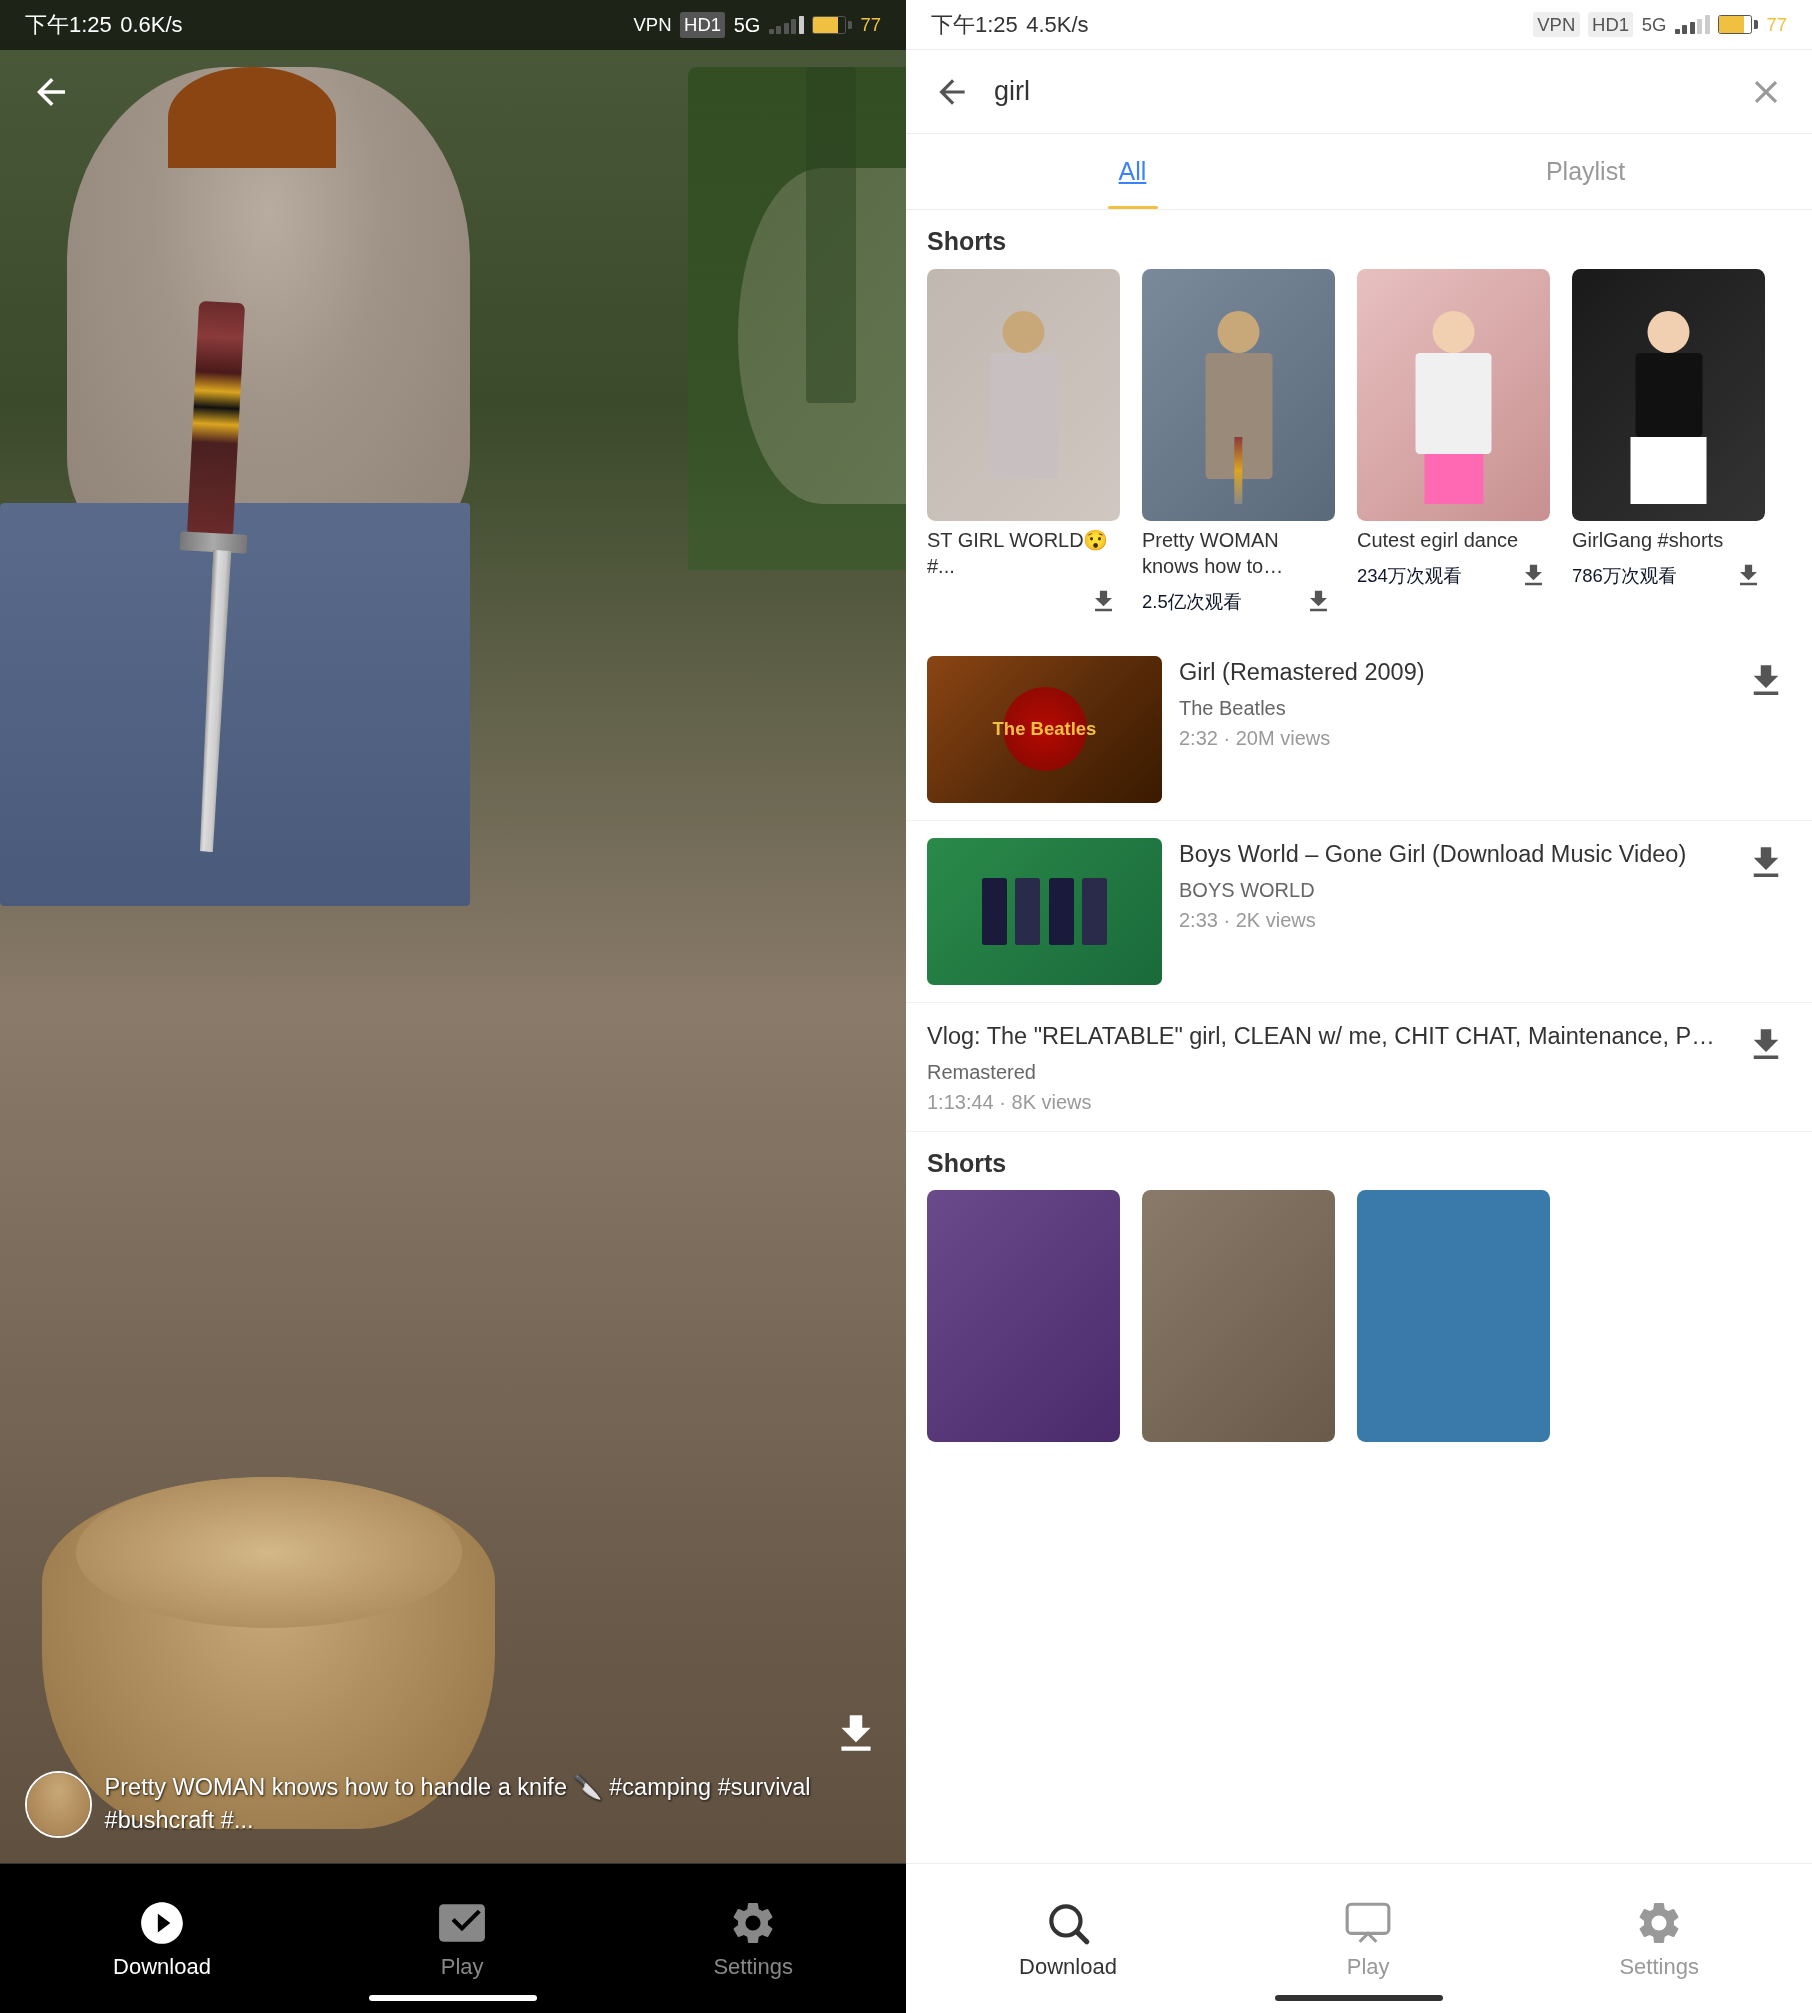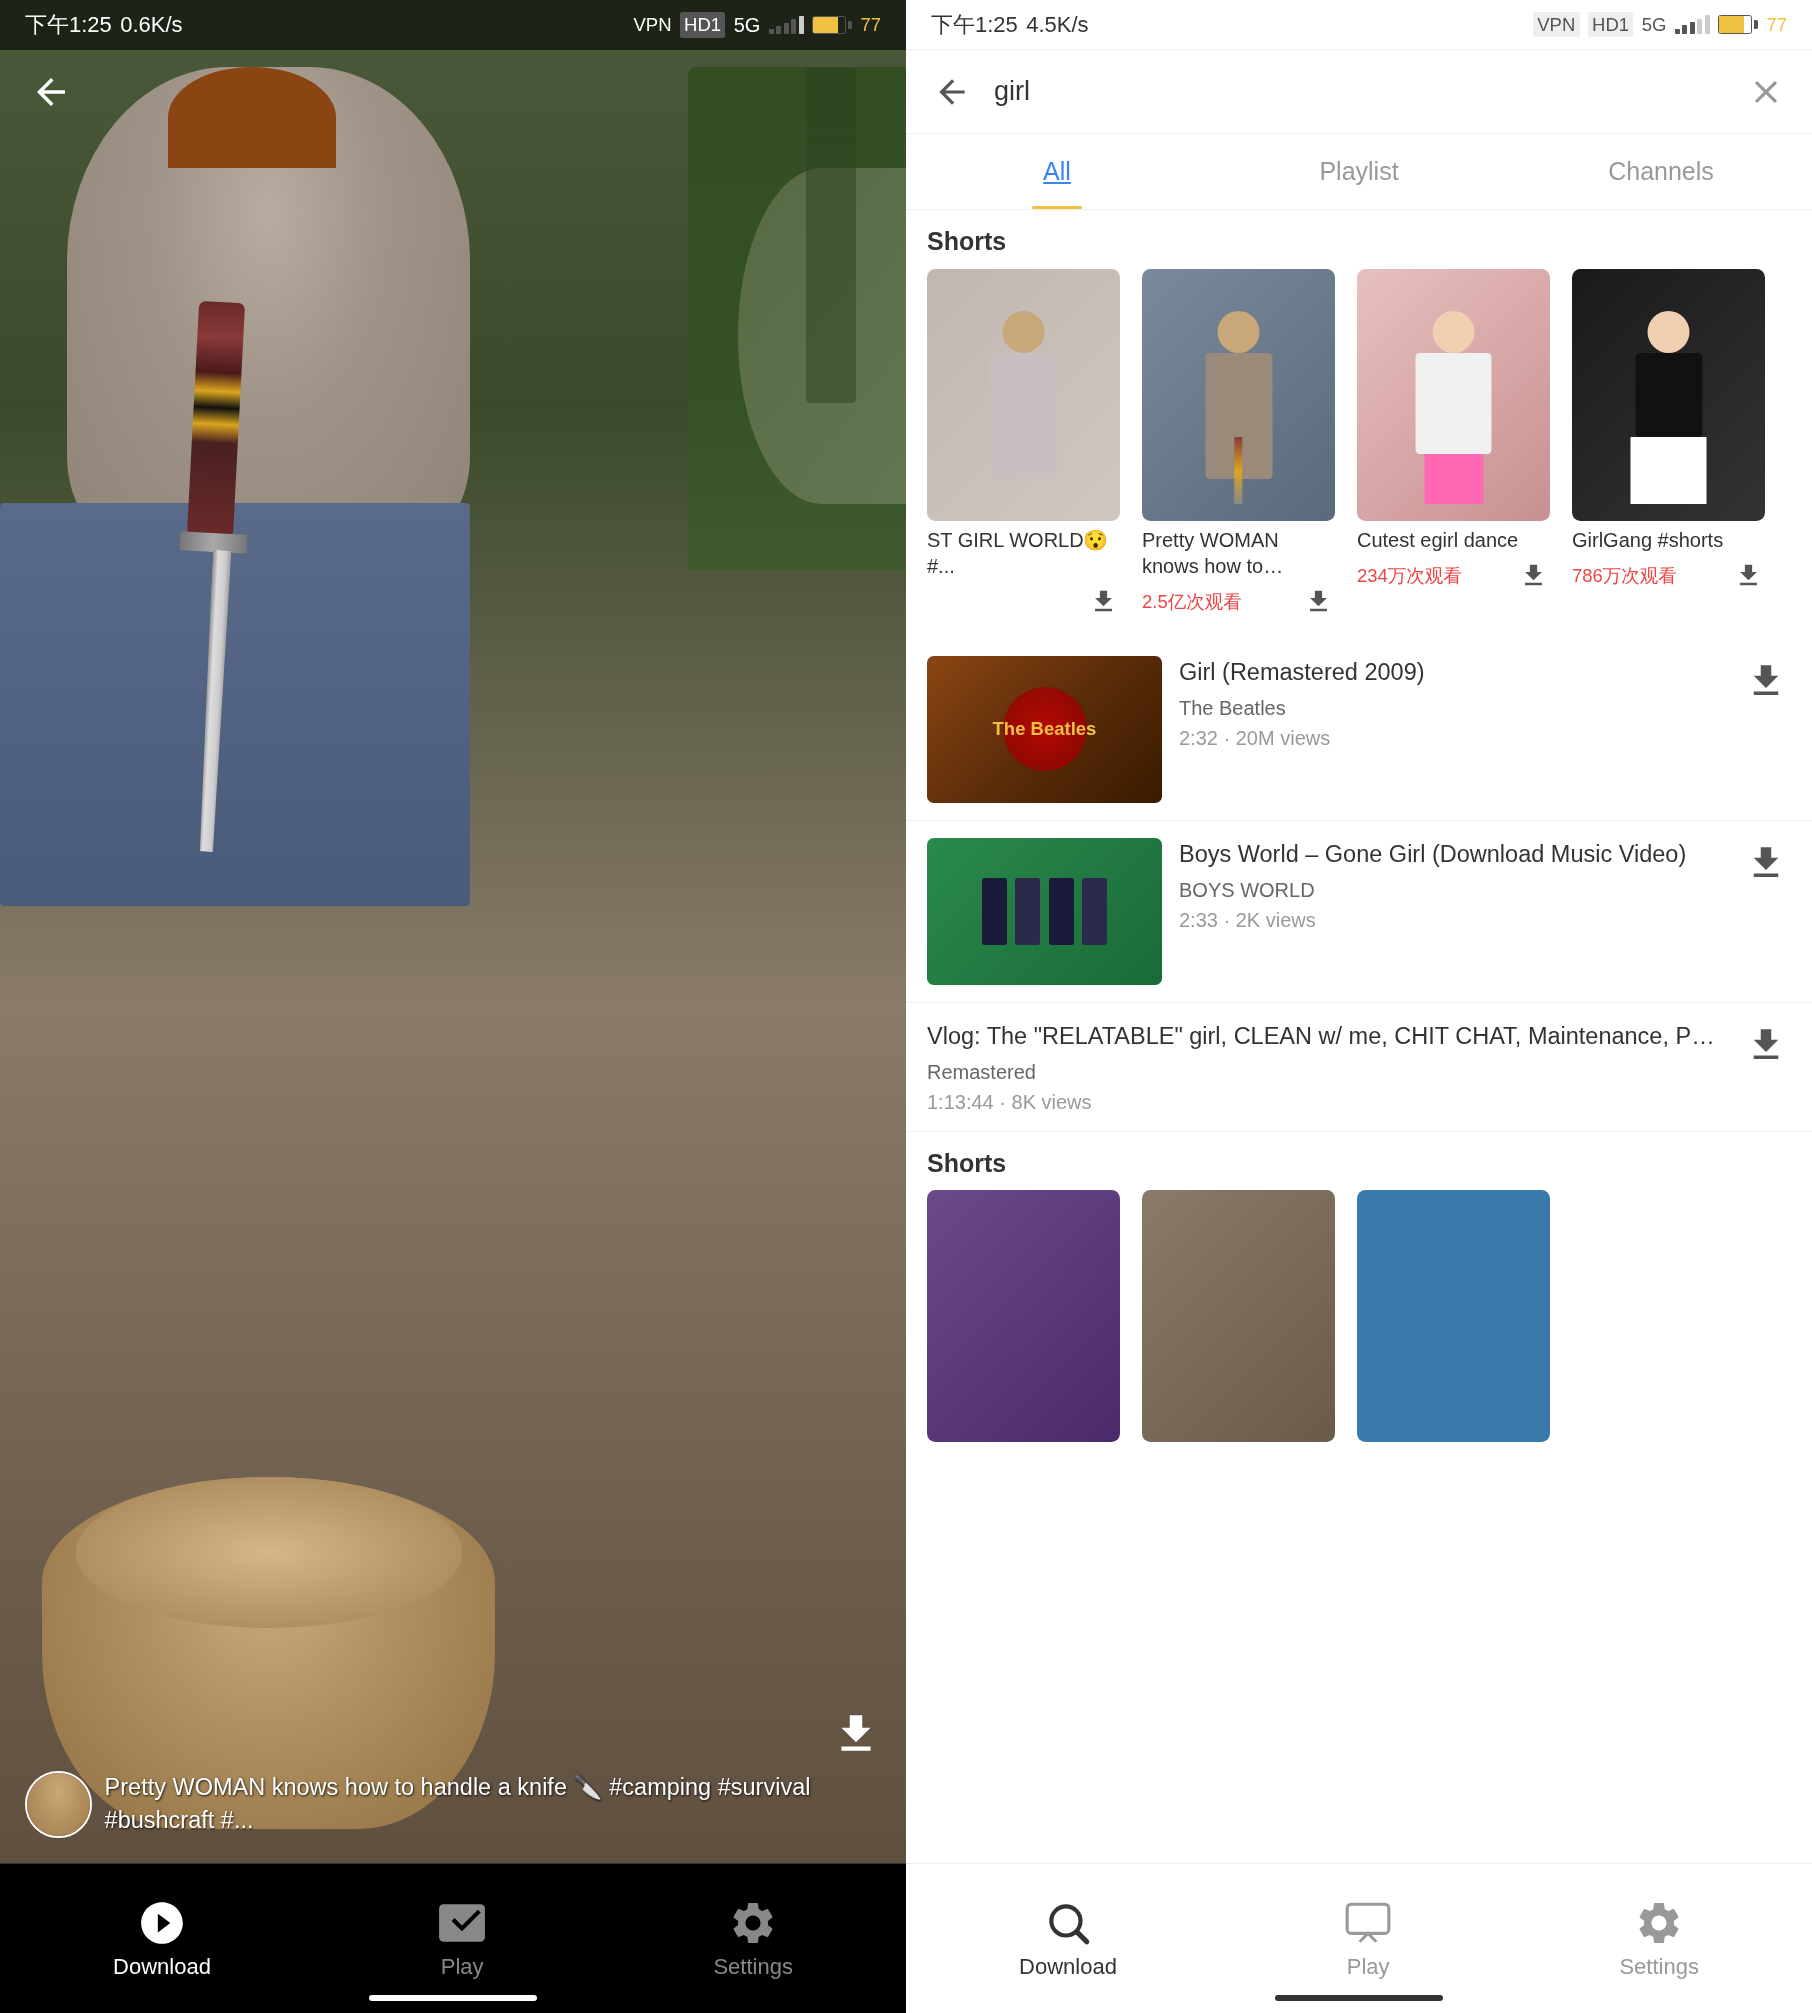--- a/index.html
+++ b/index.html
@@ -246,21 +246,21 @@
       overflow: hidden;
     }
     .short-meta-row {
       display: flex;
       align-items: center;
       justify-content: space-between;
       margin-top: 5px;
     }
     .short-views {
       font-size: 18.5px;
-      color: #ef4444;
+      color: #0f172a;
     }
     .download-icon-small {
       width: 34px;
       height: 34px;
       display: flex;
       align-items: center;
       justify-content: center;
       cursor: pointer;
     }
 
@@ -521,23 +521,20 @@
   </div>
 
   <div class="tabs-bar">
     <div class="tab-item active">
       <span>All</span>
       <div class="tab-underline"></div>
     </div>
     <div class="tab-item">
       <span>Playlist</span>
     </div>
-    <div class="tab-item">
-      <span>Channels</span>
-    </div>
   </div>
 
   <div class="content-area">
 
     <div class="section-label">Shorts</div>
     <div class="shorts-row">
 
       <div class="short-item">
         <div class="short-thumb" style="background:linear-gradient(135deg,#c0b8b0,#d0c8c0);">
 

